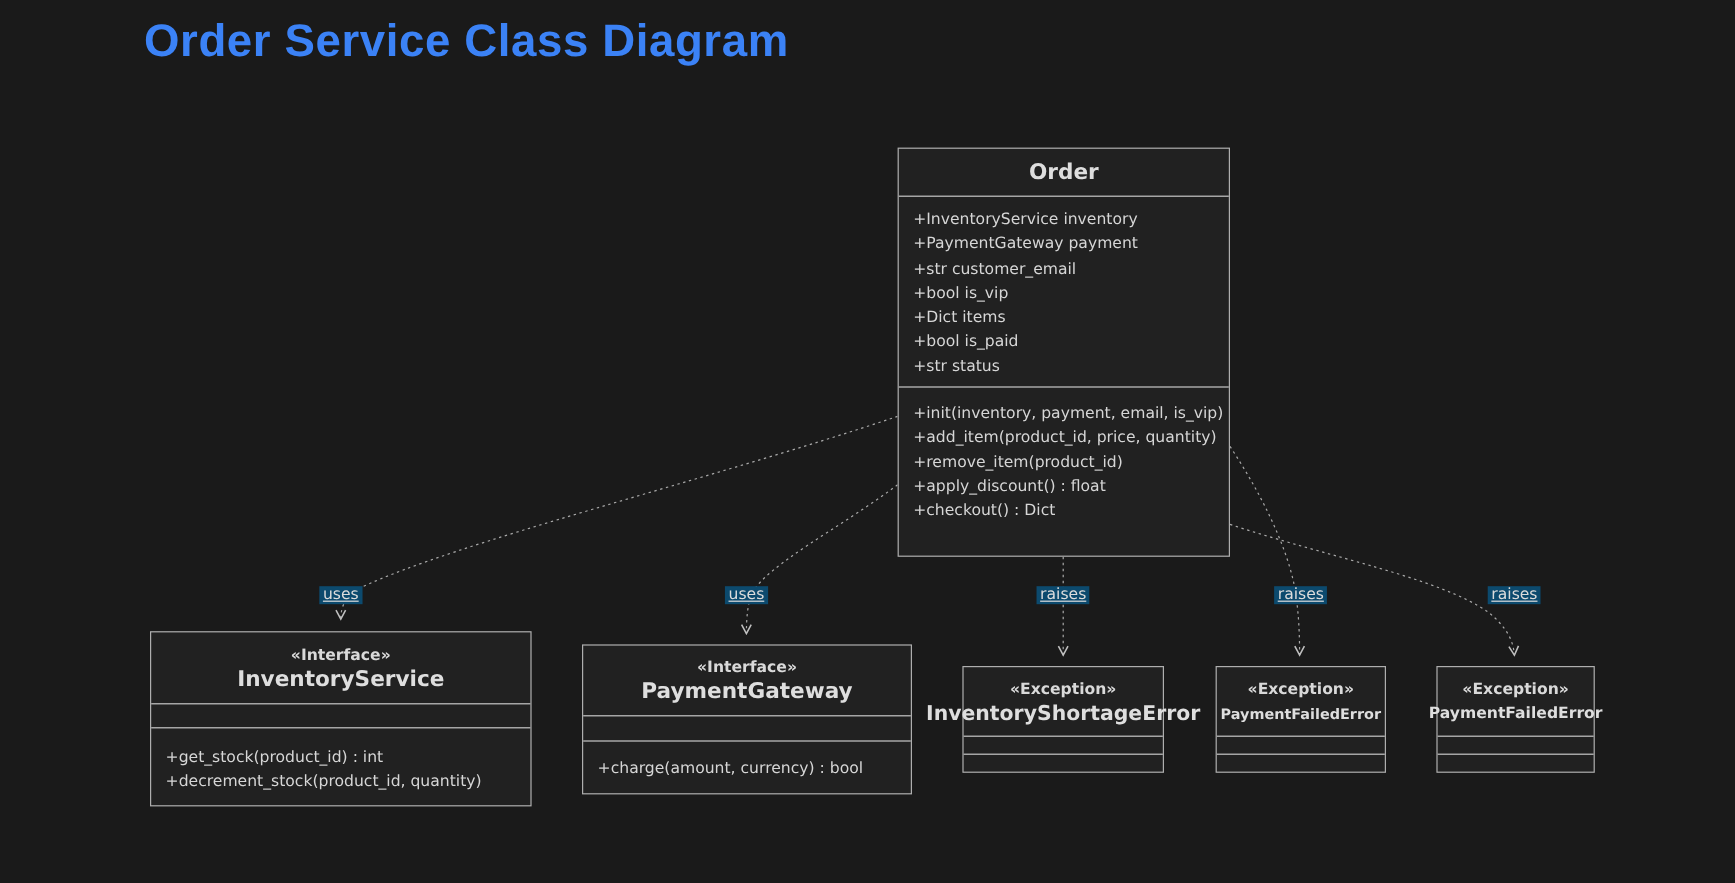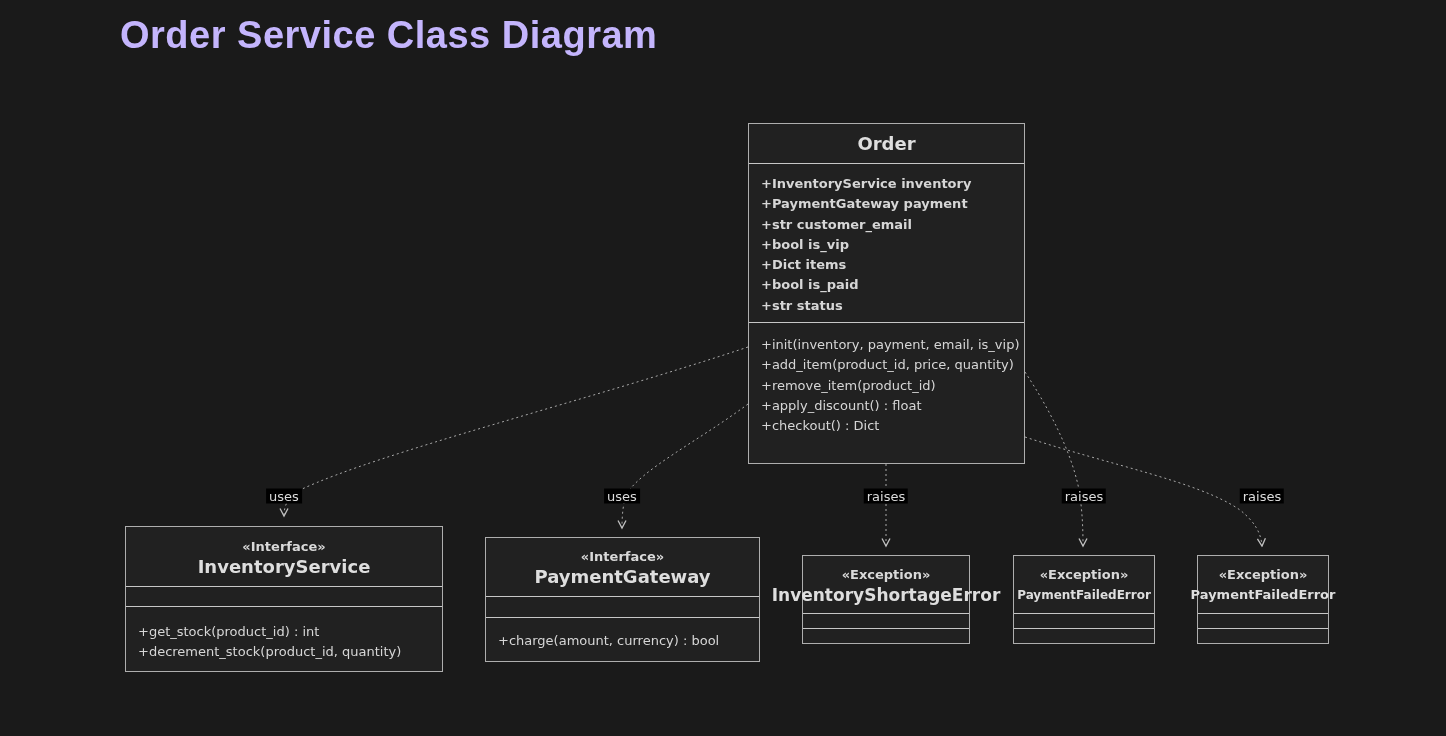--- a/index.html
+++ b/index.html
@@ -17,36 +17,37 @@
   }
   .page-title {
     position: absolute;
     left: 120px;
     top: 14px;
     margin: 0;
     font-family: "Liberation Sans", sans-serif;
     font-size: 38px;
     font-weight: 700;
     letter-spacing: 0.5px;
-    color: #c4b5fd;
+    color: #3b82f6;
   }
   svg.edges {
     position: absolute;
     left: 0;
     top: 0;
     pointer-events: none;
   }
   .edge-label {
     position: absolute;
     transform: translate(-50%, -50%);
-    background: #000000;
+    background: #0c4a6e;
     color: #dcdcdc;
     font-size: 13px;
     padding: 0 3px;
     white-space: nowrap;
+    text-decoration: underline;
   }
   .uml-class {
     position: absolute;
     box-sizing: border-box;
     background: #212121;
     border: 1px solid #aeaeae;
     color: #d9d9d9;
   }
   .uml-head {
     box-sizing: border-box;
@@ -107,21 +108,21 @@
   <div class="edge-label" style="left:284px; top:496px;">uses</div>
   <div class="edge-label" style="left:622px; top:496px;">uses</div>
   <div class="edge-label" style="left:886px; top:496px;">raises</div>
   <div class="edge-label" style="left:1084px; top:496px;">raises</div>
   <div class="edge-label" style="left:1262px; top:496px;">raises</div>
 
   <div class="uml-class" style="left:748px; top:123px; width:277px; height:341px;">
     <div class="uml-head" style="height:40px;">
       <div class="uml-name">Order</div>
     </div>
-    <div class="uml-attrs" style="height:159px; padding:10px 12px 0;font-weight:bold;">
+    <div class="uml-attrs" style="height:159px; padding:10px 12px 0;">
       <div class="uml-member">+InventoryService inventory</div>
       <div class="uml-member">+PaymentGateway payment</div>
       <div class="uml-member">+str customer_email</div>
       <div class="uml-member">+bool is_vip</div>
       <div class="uml-member">+Dict items</div>
       <div class="uml-member">+bool is_paid</div>
       <div class="uml-member">+str status</div>
     </div>
     <div class="uml-methods" style="height:140px; padding:12px 12px 0;">
       <div class="uml-member">+init(inventory, payment, email, is_vip)</div>

